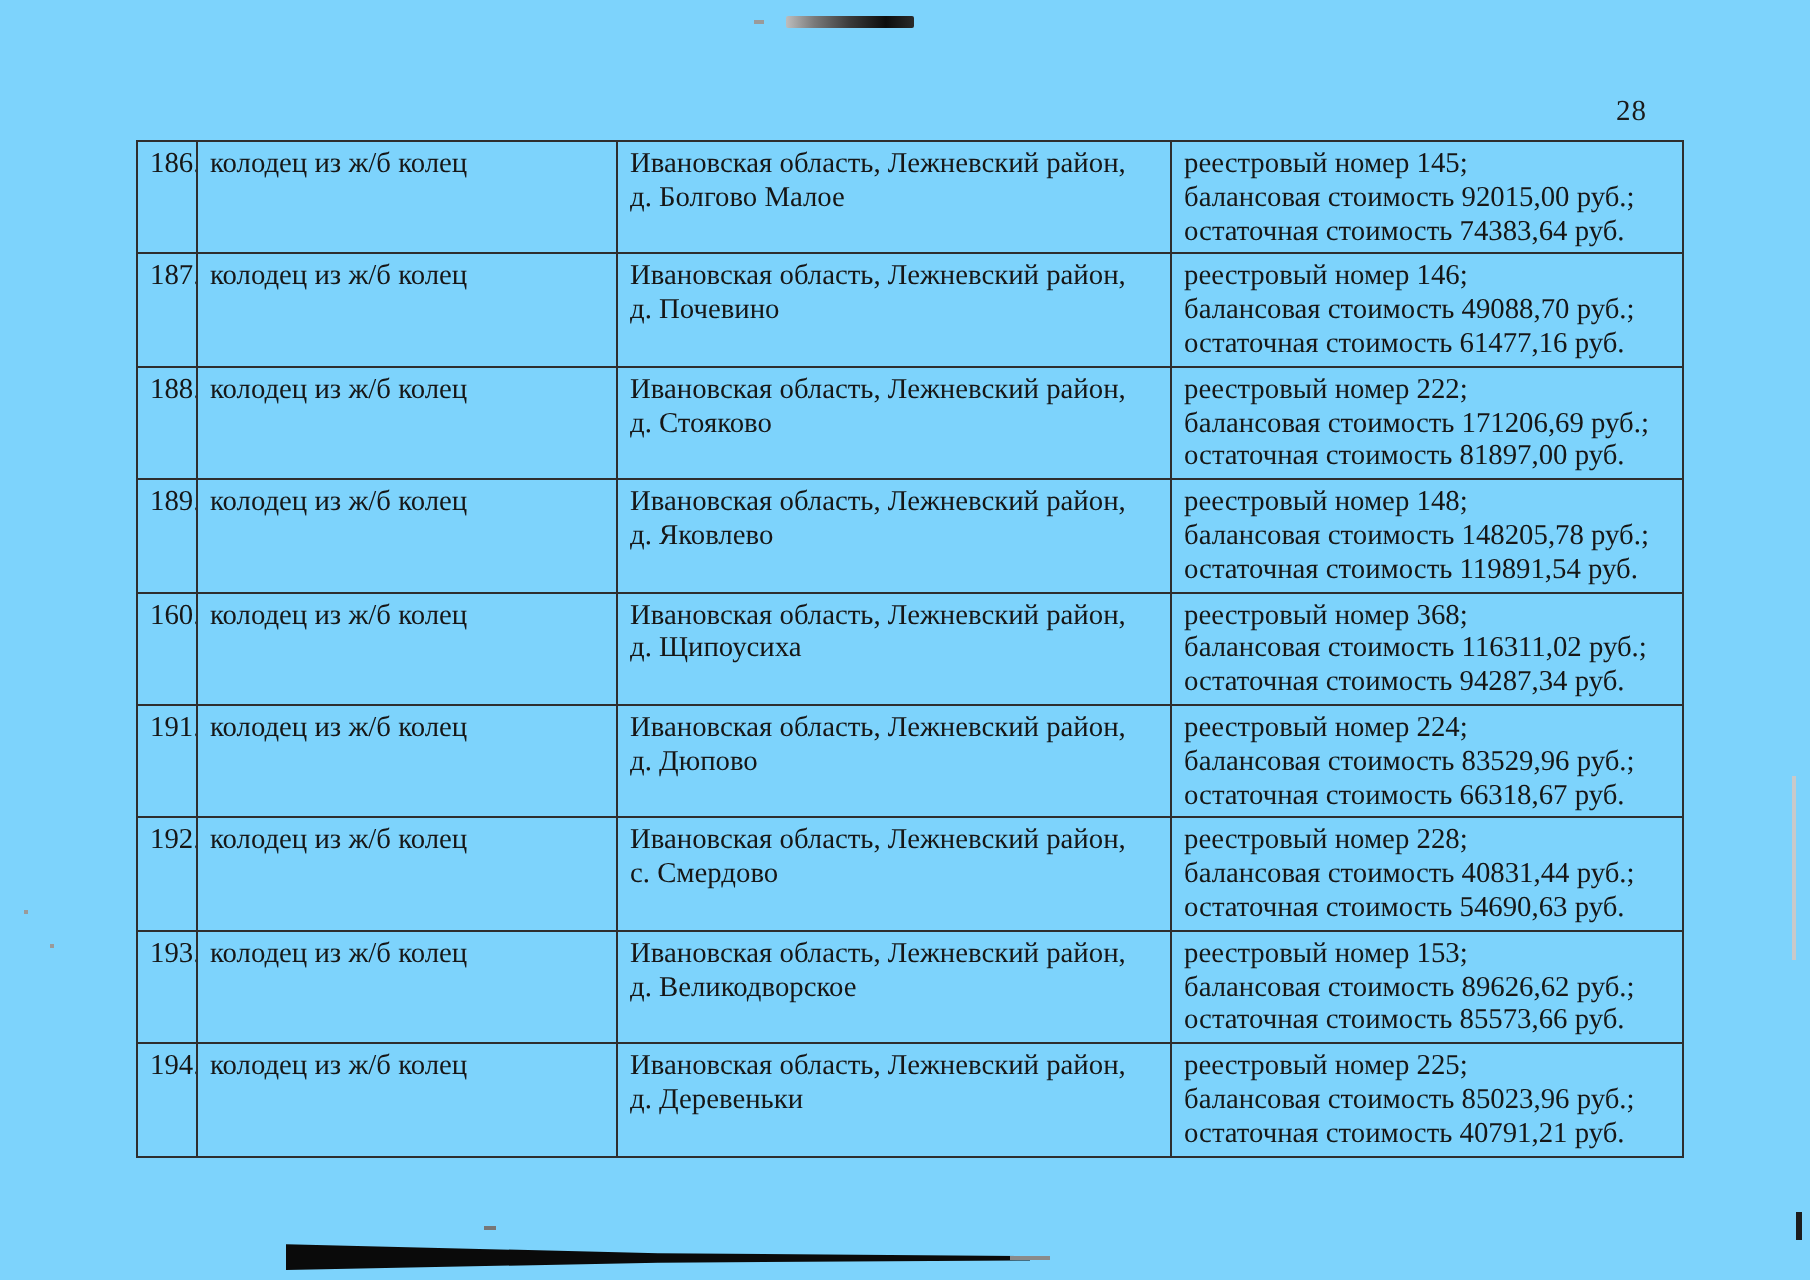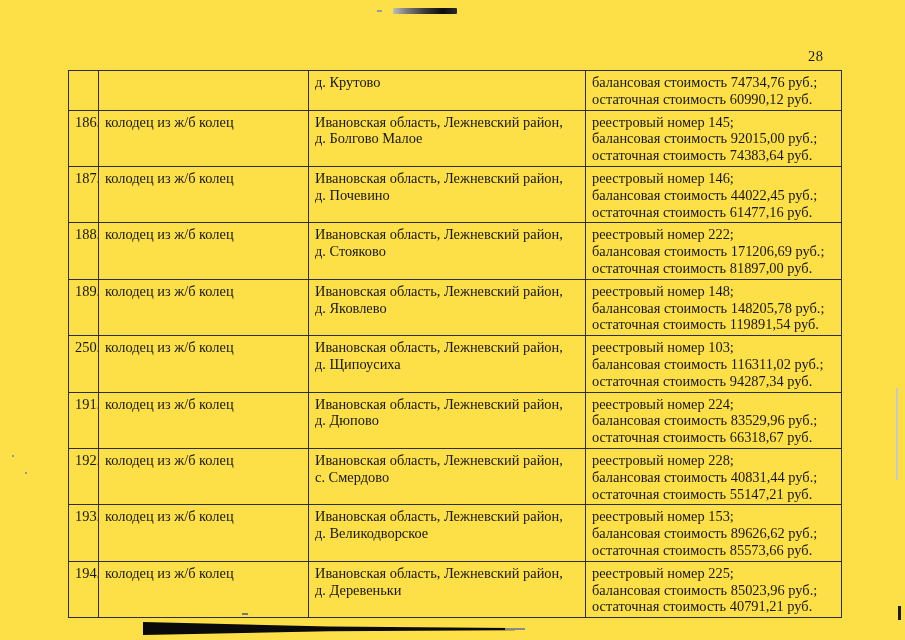--- a/index.html
+++ b/index.html
@@ -2,21 +2,21 @@
 <html><head>
 <meta charset="utf-8">
 <style>
   html, body { margin:0; padding:0; }
   body {
     width:905px; height:640px; position:relative;
     background:#ffffff; overflow:hidden;
     font-family:"Liberation Serif", serif;
     color:#161616;
   }
-  .page { position:absolute; inset:0; background:#fde047;font-family:Liberation Serif, serif; }
+  .page { position:absolute; inset:0; background:#7dd3fc;font-family:Liberation Serif, serif; }
 
   
   .tbl {
     position:absolute; left:68px; top:70px; width:773px;
     border-collapse:collapse; table-layout:fixed;
   }
   .tbl td {
     border:1px solid #2e2e2e;
     vertical-align:top;
     padding:3px 4px 2px 6px;
@@ -76,31 +76,20 @@
   <div class="page-num">28</div>
 
   <table class="tbl">
     <colgroup>
       <col style="width:30px">
         <col style="width:210px">
         <col style="width:277px">
         <col style="width:256px">
     </colgroup>
     <tbody>
-      <tr class="r-cont">
-        <td class="c1"></td>
-        <td class="c2"></td>
-        <td class="c3">
-          <div>д. Крутово</div>
-        </td>
-        <td class="c4">
-          <div>балансовая стоимость 74734,76 руб.;</div>
-          <div>остаточная стоимость 60990,12 руб.</div>
-        </td>
-      </tr>
 
       <tr class="row">
         <td class="c1">186.</td>
         <td class="c2">колодец из ж/б колец</td>
         <td class="c3">
           <div>Ивановская область, Лежневский район,</div>
           <div>д. Болгово Малое</div>
         </td>
         <td class="c4">
           <div>реестровый номер 145;</div>
@@ -111,21 +100,21 @@
 
       <tr class="row">
         <td class="c1">187.</td>
         <td class="c2">колодец из ж/б колец</td>
         <td class="c3">
           <div>Ивановская область, Лежневский район,</div>
           <div>д. Почевино</div>
         </td>
         <td class="c4">
           <div>реестровый номер 146;</div>
-          <div>балансовая стоимость 44022,45 руб.;</div>
+          <div>балансовая стоимость 49088,70 руб.;</div>
           <div>остаточная стоимость 61477,16 руб.</div>
         </td>
       </tr>
 
       <tr class="row">
         <td class="c1">188.</td>
         <td class="c2">колодец из ж/б колец</td>
         <td class="c3">
           <div>Ивановская область, Лежневский район,</div>
           <div>д. Стояково</div>
@@ -145,28 +134,28 @@
           <div>д. Яковлево</div>
         </td>
         <td class="c4">
           <div>реестровый номер 148;</div>
           <div>балансовая стоимость 148205,78 руб.;</div>
           <div>остаточная стоимость 119891,54 руб.</div>
         </td>
       </tr>
 
       <tr class="row">
-        <td class="c1">250.</td>
+        <td class="c1">160.</td>
         <td class="c2">колодец из ж/б колец</td>
         <td class="c3">
           <div>Ивановская область, Лежневский район,</div>
           <div>д. Щипоусиха</div>
         </td>
         <td class="c4">
-          <div>реестровый номер 103;</div>
+          <div>реестровый номер 368;</div>
           <div>балансовая стоимость 116311,02 руб.;</div>
           <div>остаточная стоимость 94287,34 руб.</div>
         </td>
       </tr>
 
       <tr class="row">
         <td class="c1">191.</td>
         <td class="c2">колодец из ж/б колец</td>
         <td class="c3">
           <div>Ивановская область, Лежневский район,</div>
@@ -182,21 +171,21 @@
       <tr class="row">
         <td class="c1">192.</td>
         <td class="c2">колодец из ж/б колец</td>
         <td class="c3">
           <div>Ивановская область, Лежневский район,</div>
           <div>с. Смердово</div>
         </td>
         <td class="c4">
           <div>реестровый номер 228;</div>
           <div>балансовая стоимость 40831,44 руб.;</div>
-          <div>остаточная стоимость 55147,21 руб.</div>
+          <div>остаточная стоимость 54690,63 руб.</div>
         </td>
       </tr>
 
       <tr class="row">
         <td class="c1">193.</td>
         <td class="c2">колодец из ж/б колец</td>
         <td class="c3">
           <div>Ивановская область, Лежневский район,</div>
           <div>д. Великодворское</div>
         </td>

